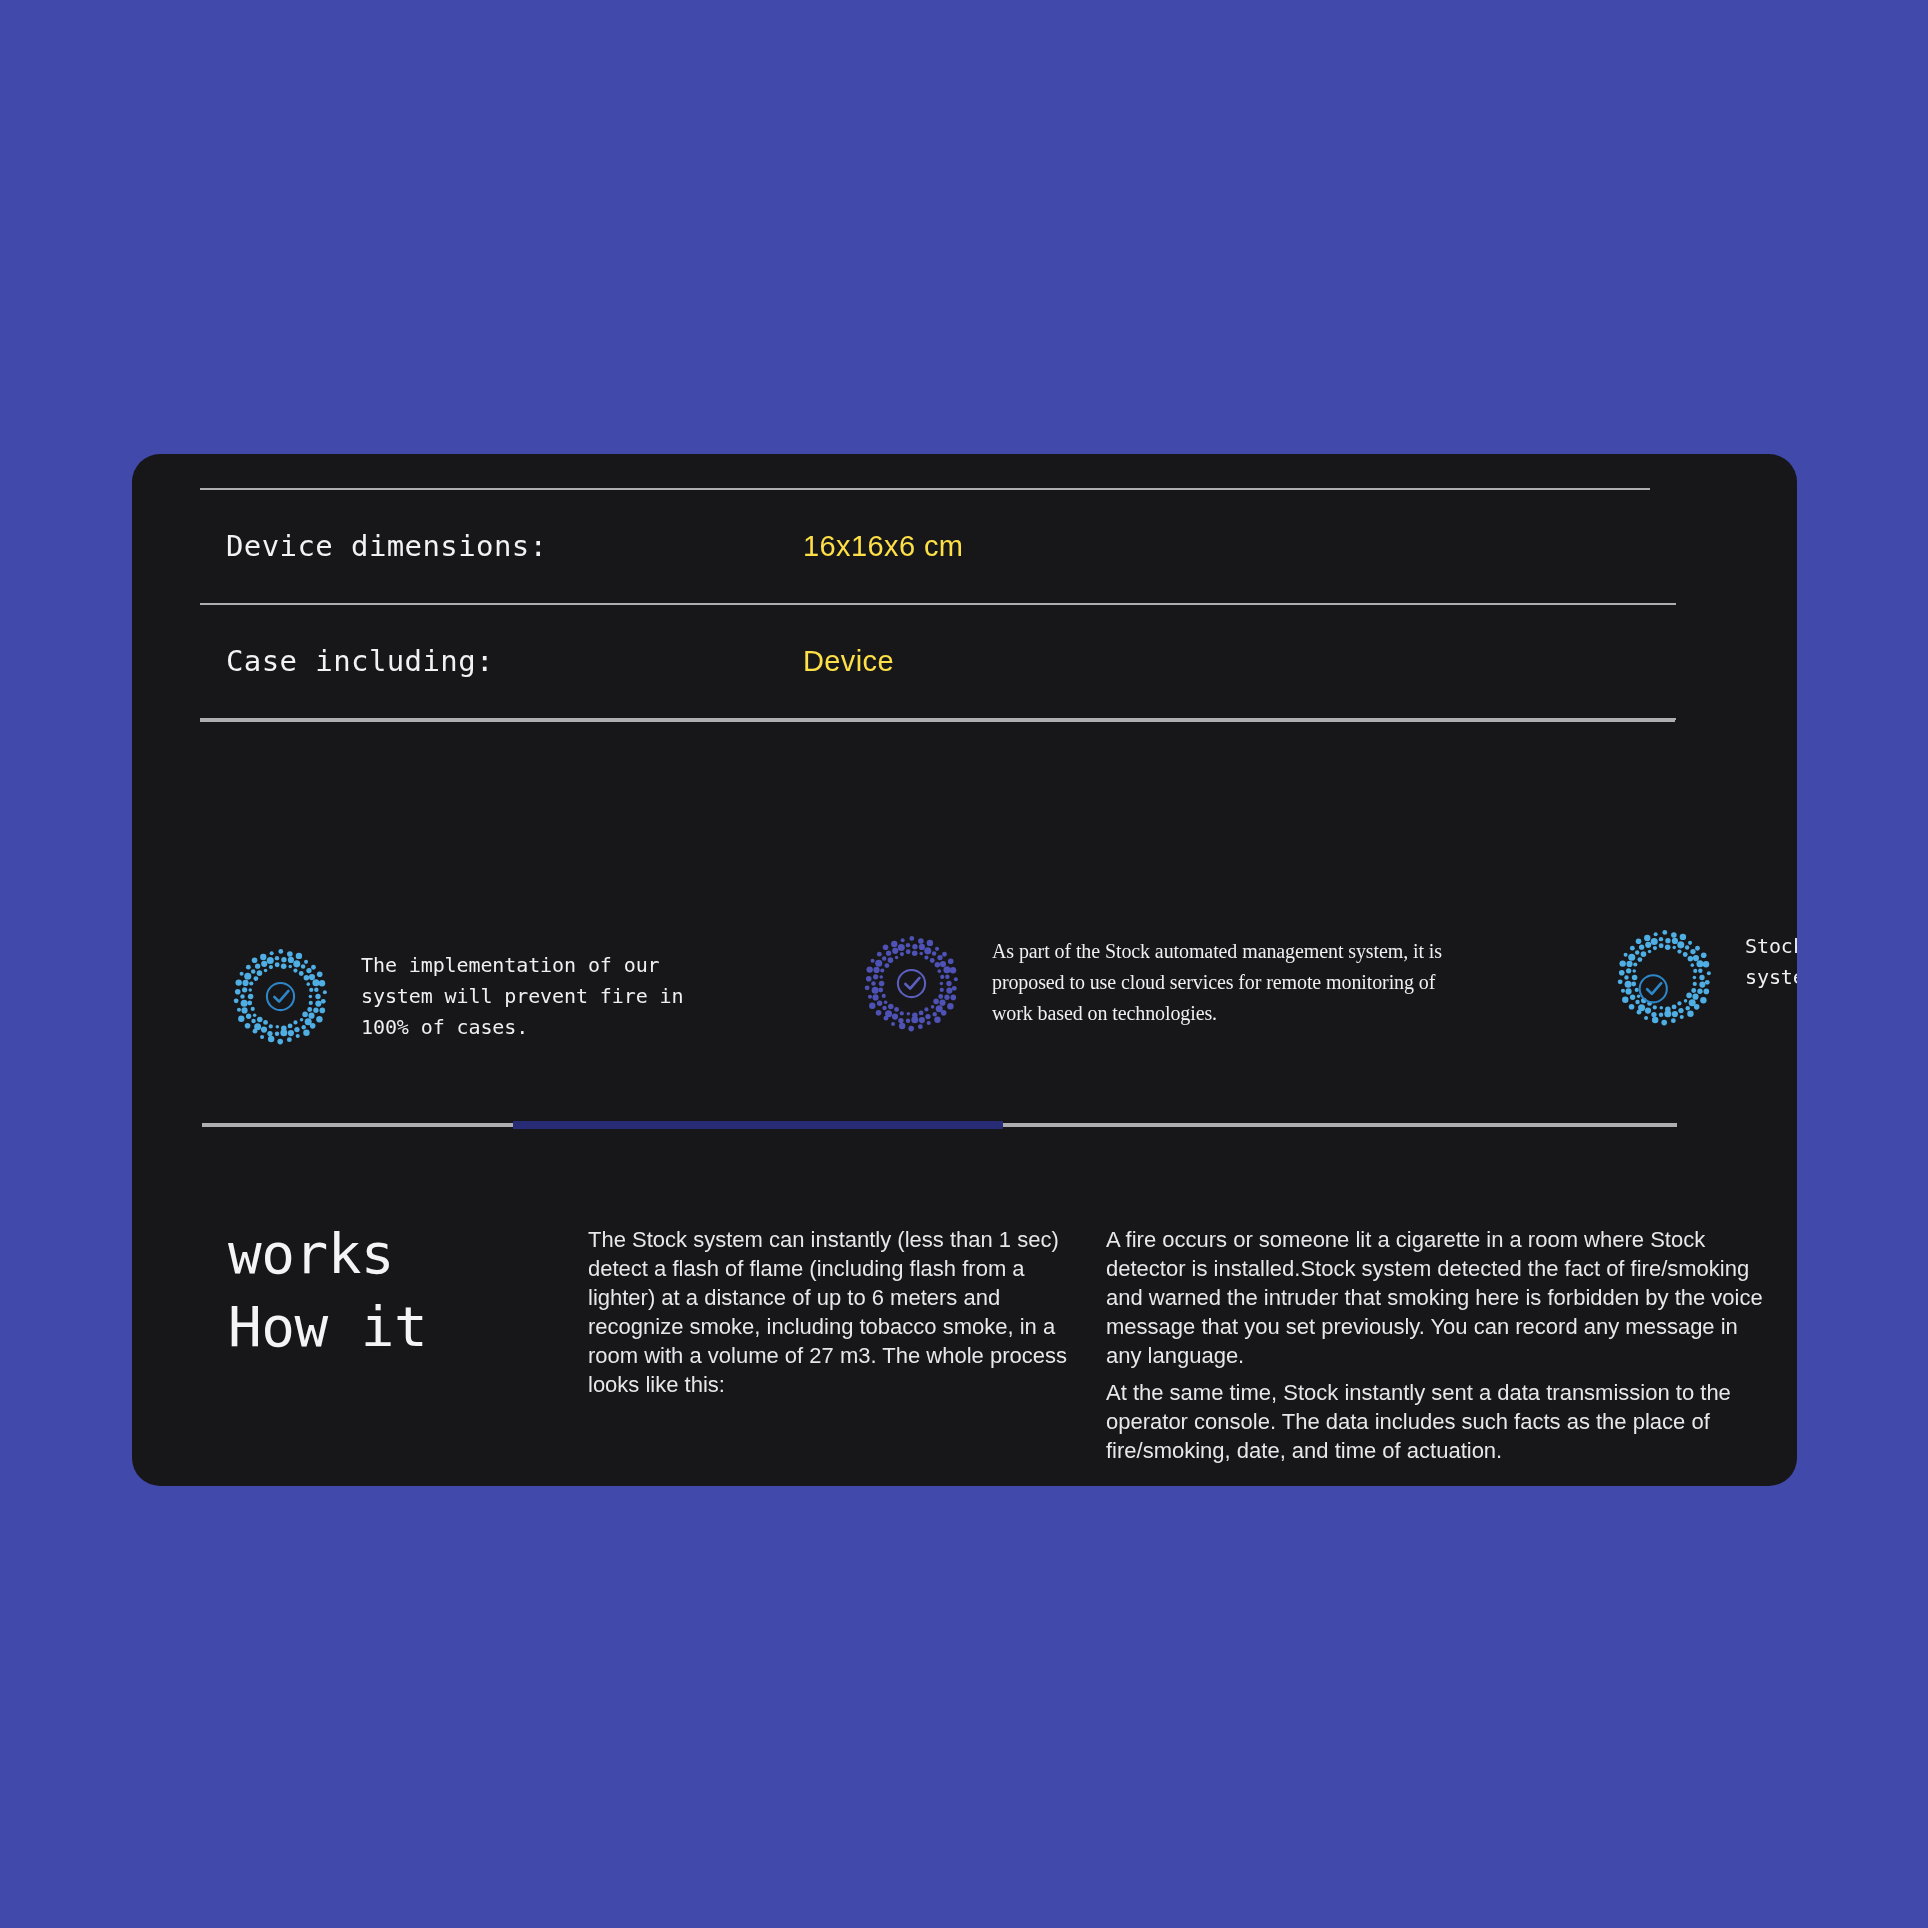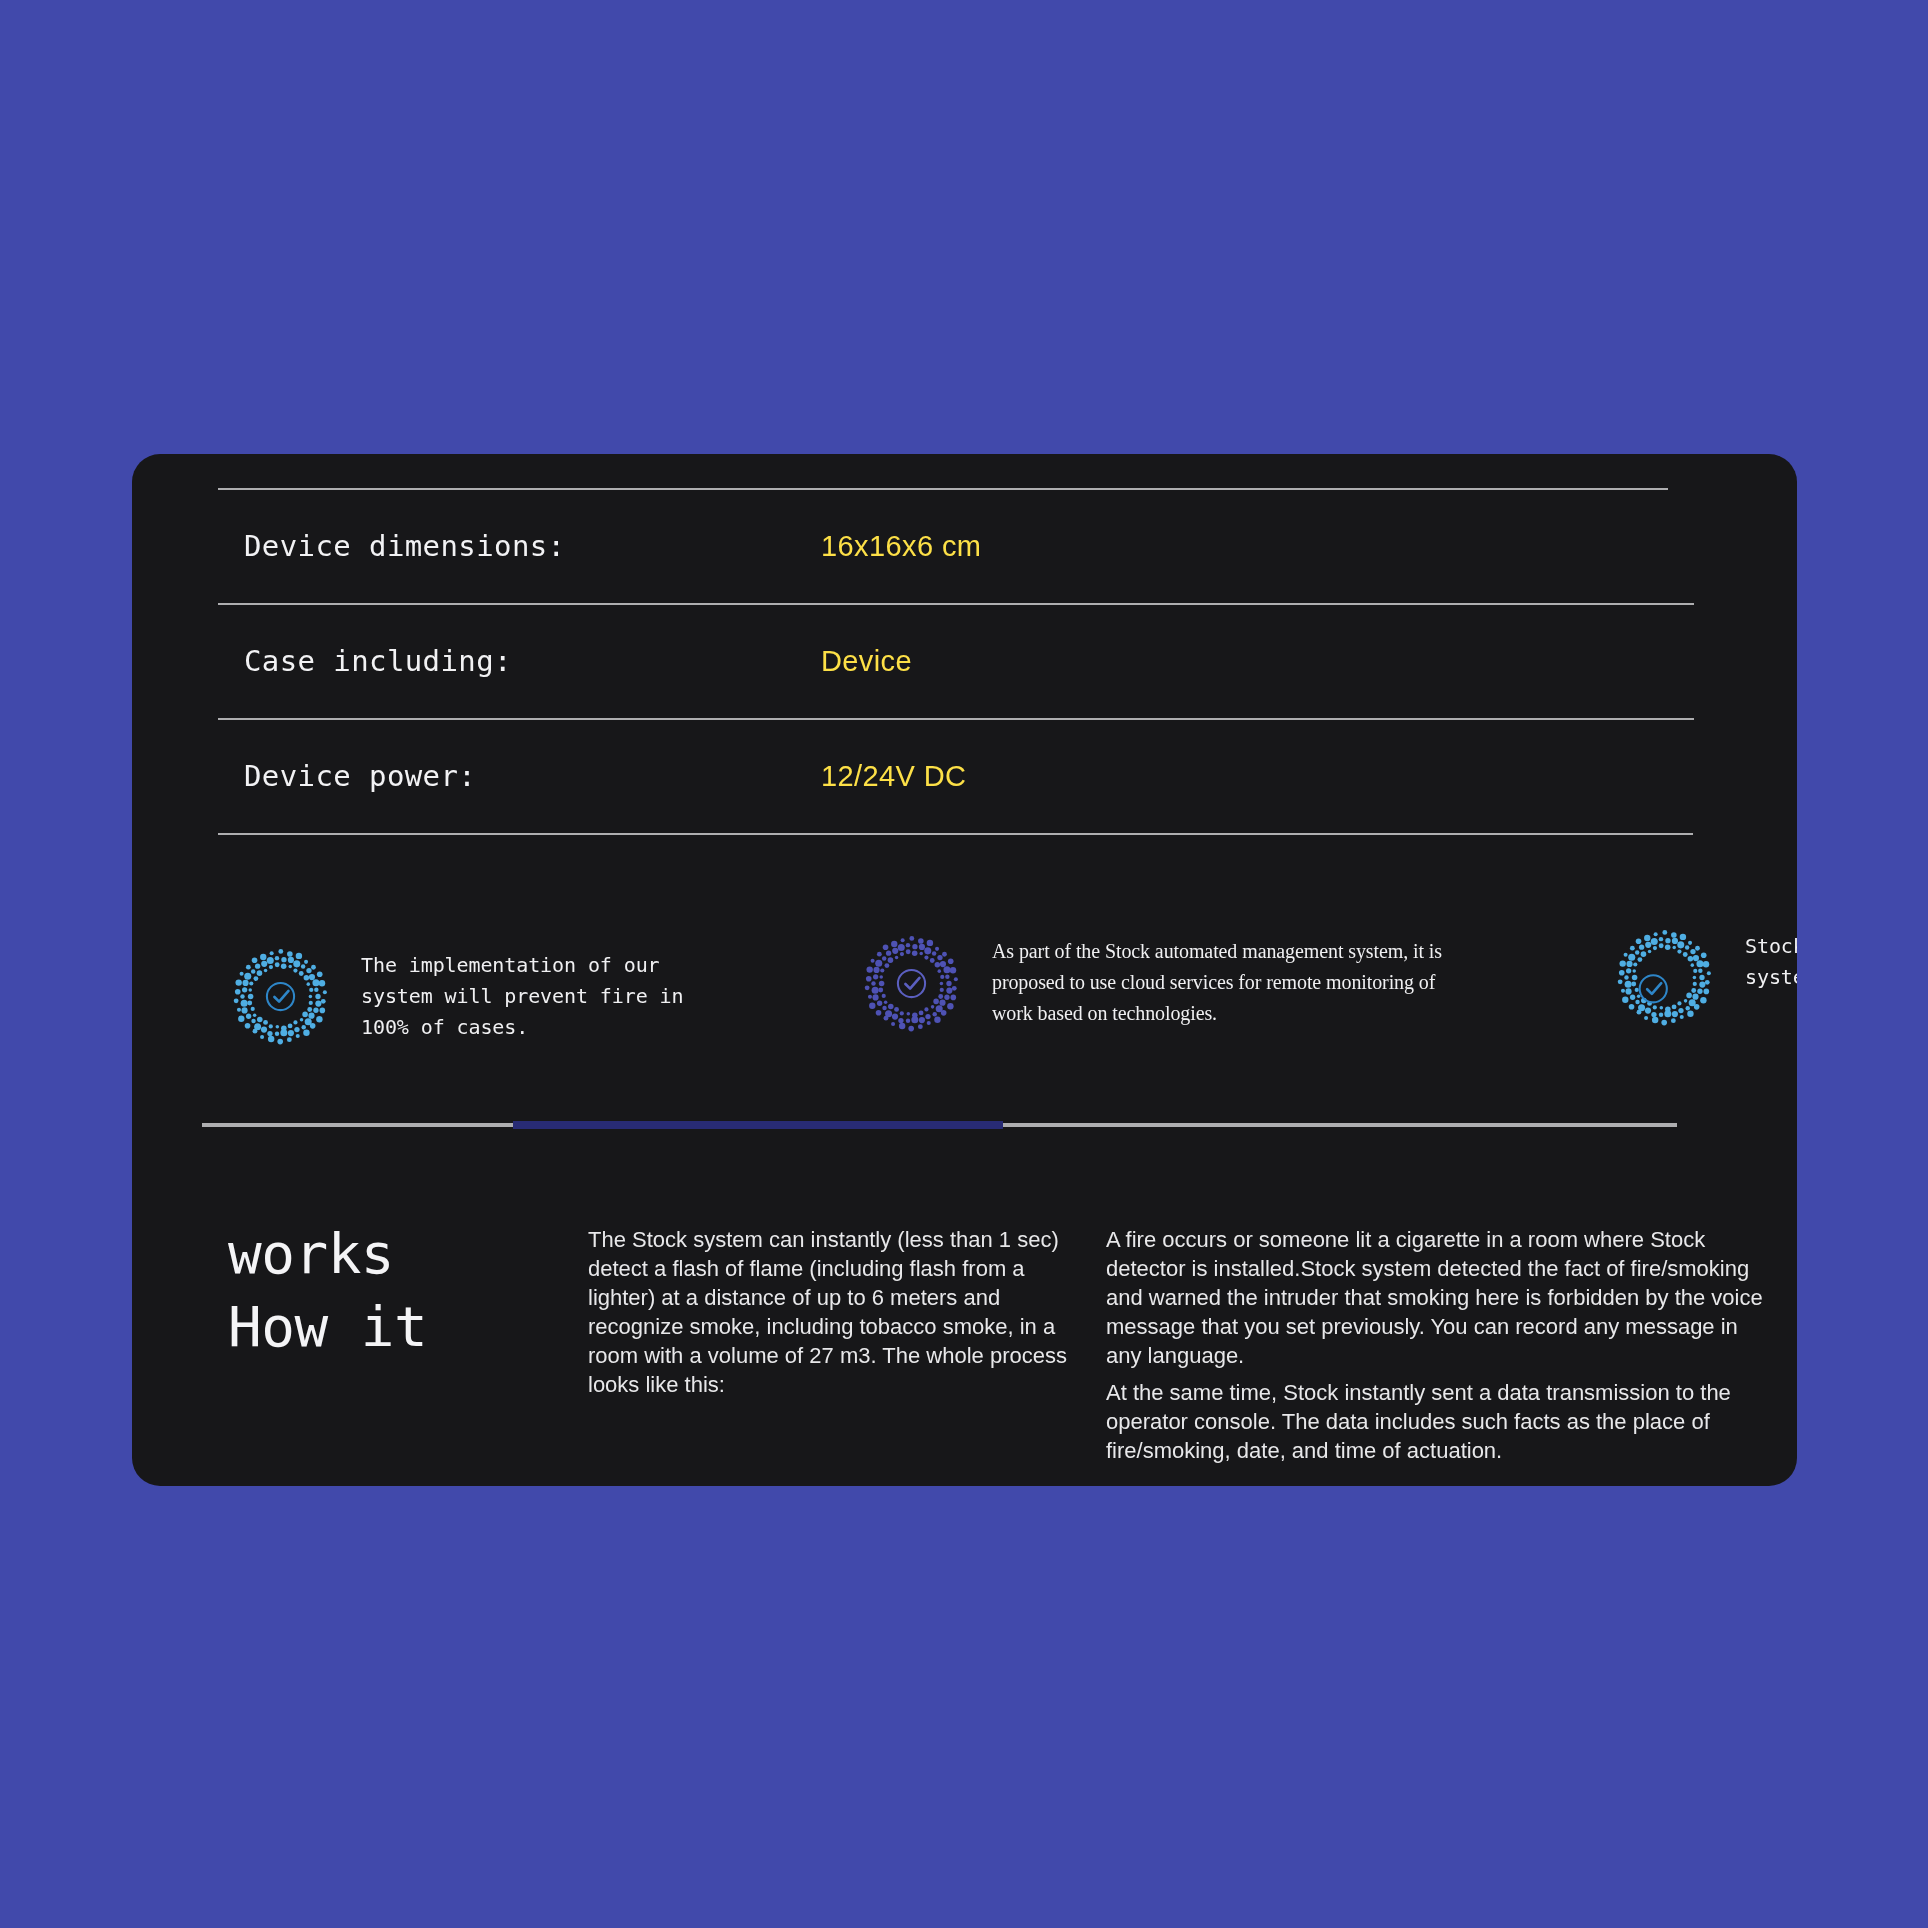--- a/index.html
+++ b/index.html
@@ -24,21 +24,21 @@
     width: 1665px;
     height: 1032px;
     background: #171719;
     border-radius: 28px;
     overflow: hidden;
   }
 
   
   .spec-table {
     position: absolute;
-    left: 86px;
+    left: 68px;
     top: 34px;
     right: 0;
   }
   .spec-rule {
     height: 1.9px;
     background: #c9c9cb;
     opacity: .85;
   }
   .spec-rule.r0 { width: 1450px; }
   .spec-rule.r1 { width: 1476px; }
@@ -172,24 +172,20 @@
 
     <div class="spec-rule r1"></div>
 
     <div class="spec-row">
       <div class="spec-label">Case including:</div>
       <div class="spec-value">Device</div>
     </div>
 
     <div class="spec-rule r2"></div>
 
-    <div class="spec-row">
-      <div class="spec-label">Device power:</div>
-      <div class="spec-value">12/24V DC</div>
-    </div>
 
     <div class="spec-rule r3"></div>
   </div>
 
   <div id="feature-strip">
 
     <div class="feature-card f0">
       <span class="ring-wrap f0">
         <svg viewBox="0 0 112 112" aria-hidden="true">
           <g class="dots" fill="#4FAEE3">

